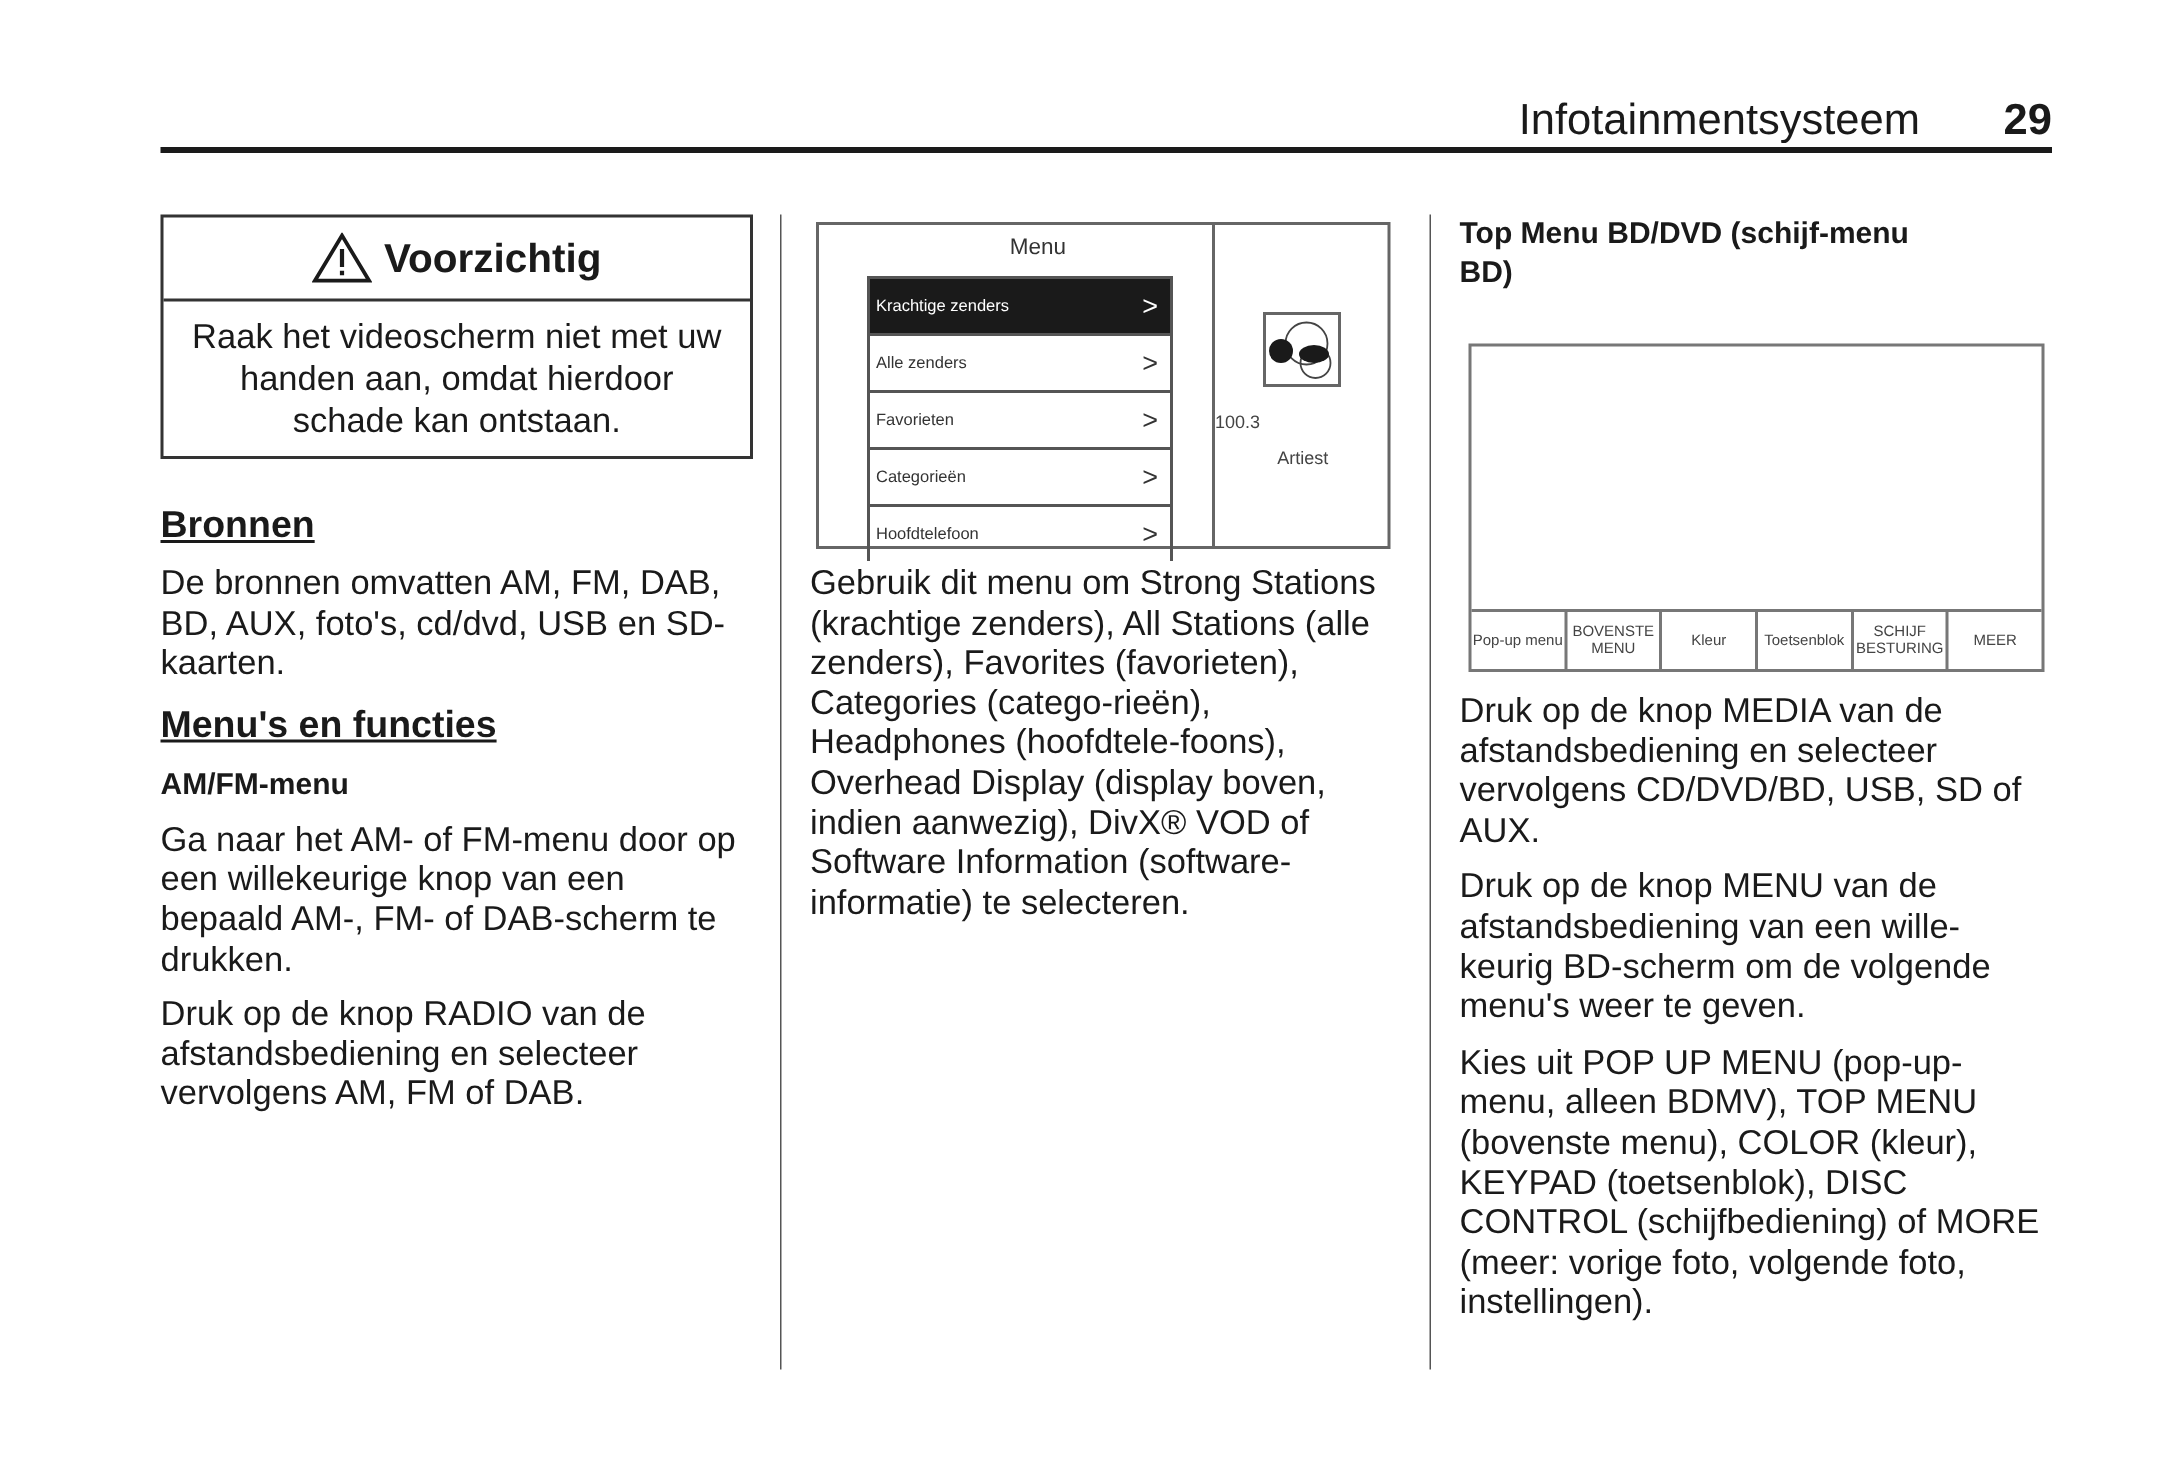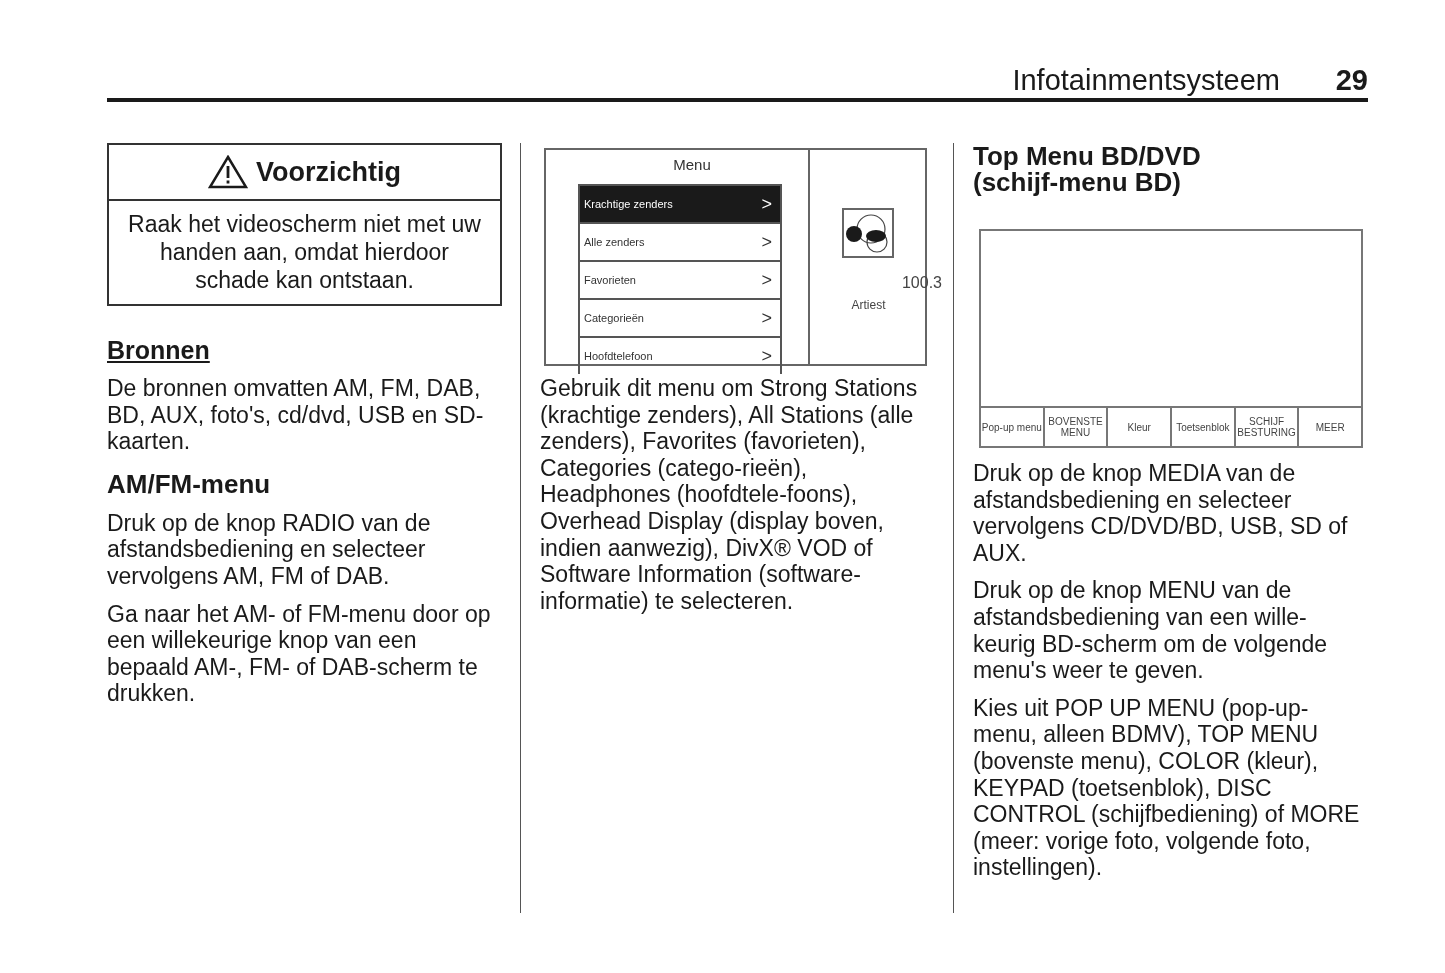--- a/index.html
+++ b/index.html
@@ -14,32 +14,32 @@
   .col1 { left: 107px; width: 395px; }
   .col2 { left: 540px; width: 390px; }
   .col3 { left: 973px; width: 395px; }
   .vrule { position: absolute; top: 143px; width: 1px; height: 770px; background: #555; }
 
   .caution { border: 2px solid #333; width: 391px; }
   .caution-head { height: 54px; border-bottom: 2px solid #333; display: flex; align-items: center; justify-content: center; gap: 8px; font-size: 27px; font-weight: bold; }
   .caution-body { padding: 9px 12px 10px 12px; font-size: 23px; line-height: 28px; text-align: center; }
 
   h2 { font-size: 25px; font-weight: bold; margin: 0; text-decoration: underline; }
-  h3 { font-size: 26px; font-weight: bold; margin: 0; }
+  h3 { font-size: 20px; font-weight: bold; margin: 0; }
   p { font-size: 23px; line-height: 26.6px; margin: 0; }
 
   .screen1 { position: relative; width: 383px; height: 218px; border: 2px solid #666; margin-left: 4px; margin-top: 5px; box-sizing: border-box; }
   .screen1 .divider { position: absolute; left: 262px; top: 0; width: 2px; height: 100%; background: #666; }
   .menu-title { position: absolute; left: 0; width: 292px; top: 6px; text-align: center; font-size: 15px; color: #333; }
   .menu-list { position: absolute; left: 32px; top: 34px; width: 200px; border-left: 2px solid #555; border-right: 2px solid #555; }
   .menu-item { height: 36px; border-top: 2px solid #555; display: flex; align-items: center; justify-content: space-between; padding: 0 8px 0 4px; font-size: 11px; color: #333; }
   .menu-item.active { background: #1a1a1a; color: #fff; }
   .chev { font-size: 18px; }
   .np-icon { position: absolute; left: 296px; top: 58px; width: 52px; height: 50px; border: 2px solid #666; box-sizing: border-box; }
-  .np-freq { position: absolute; left: 264px; width: 132px; top: 124px; text-align: right; font-size: 16px; color: #444; }
+  .np-freq { position: absolute; left: 264px; width: 132px; top: 124px; text-align: left; font-size: 12px; color: #444; }
   .np-artist { position: absolute; left: 264px; width: 117px; top: 148px; text-align: center; font-size: 12px; color: #444; }
 
   .screen2 { position: relative; width: 384px; height: 219px; border: 2px solid #777; box-sizing: border-box; margin: 34px 0 12px 6px; }
   .btnbar { position: absolute; left: 0; right: 0; bottom: 0; height: 38px; border-top: 2px solid #777; display: flex; }
   .btnbar div { flex: 1; border-right: 2px solid #777; display: flex; align-items: center; justify-content: center; text-align: center; font-size: 10px; color: #444; line-height: 11px; }
   .btnbar div:last-child { border-right: none; }
 </style>
 </head>
 <body>
 
@@ -60,23 +60,24 @@
         <rect x="18.6" y="11" width="2.8" height="12" fill="#1a1a1a"></rect>
         <rect x="18.6" y="25.5" width="2.8" height="3" fill="#1a1a1a"></rect>
       </svg>
       <span>Voorzichtig</span>
     </div>
     <div class="caution-body">Raak het videoscherm niet met uw handen aan, omdat hierdoor schade kan ontstaan.</div>
   </div>
 
   <h2 style="margin-top:30px">Bronnen</h2>
   <p style="margin-top:10px">De bronnen omvatten AM, FM, DAB, BD, AUX, foto's, cd/dvd, USB en SD-kaarten.</p>
+  <h2 style="margin-top:14px">Menu's en functies</h2>
   <h3 style="margin-top:14px">AM/FM-menu</h3>
+  <p style="margin-top:11px">Ga naar het AM- of FM-menu door op een willekeurige knop van een bepaald AM-, FM- of DAB-scherm te drukken.</p>
   <p style="margin-top:10px">Druk op de knop RADIO van de afstandsbediening en selecteer vervolgens AM, FM of DAB.</p>
-  <p style="margin-top:11px">Ga naar het AM- of FM-menu door op een willekeurige knop van een bepaald AM-, FM- of DAB-scherm te drukken.</p>
 </div>
 
 <div class="col col2">
   <div class="screen1">
     <div class="menu-title">Menu</div>
     <div class="menu-list">
       <div class="menu-item active">
         <span>Krachtige zenders</span>
         <span class="chev">&gt;</span>
       </div>

